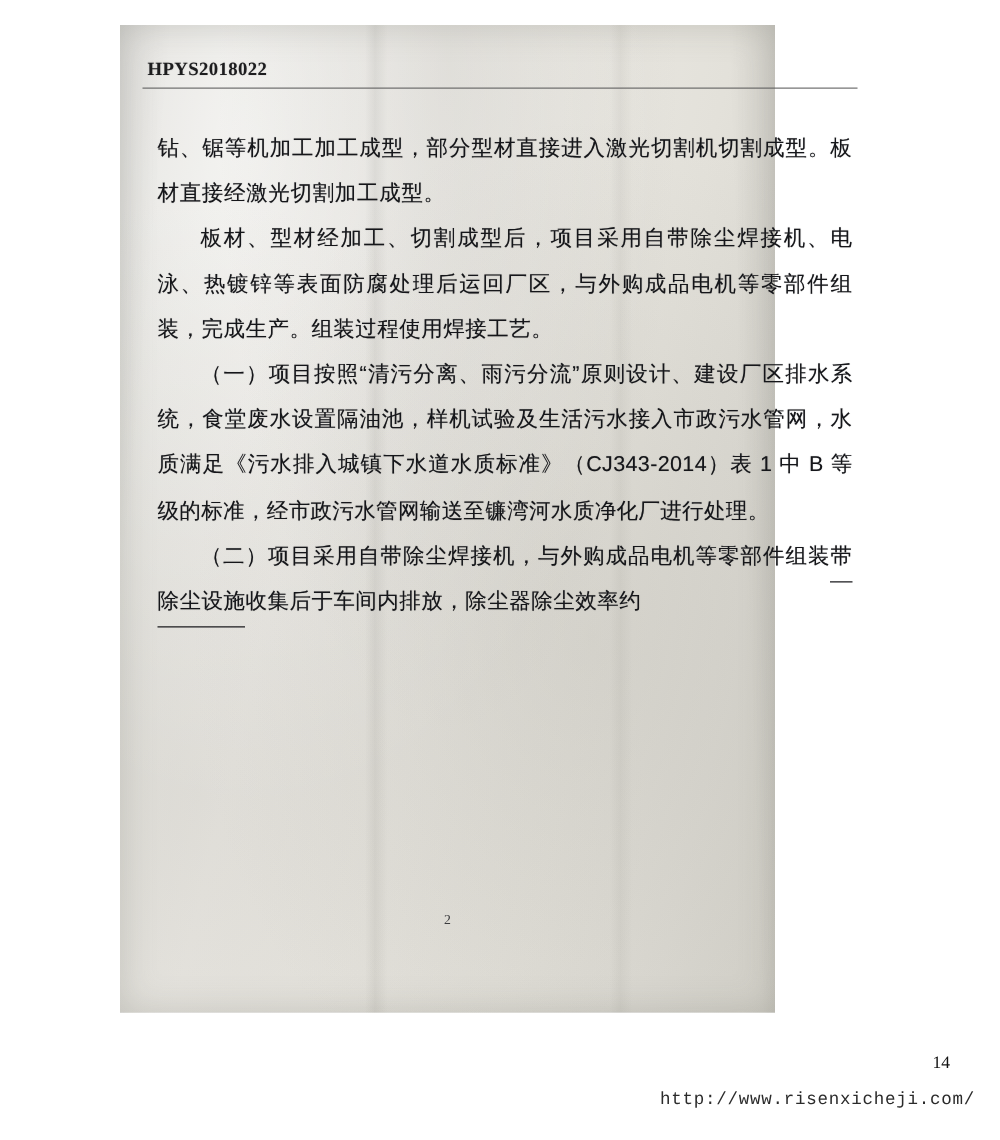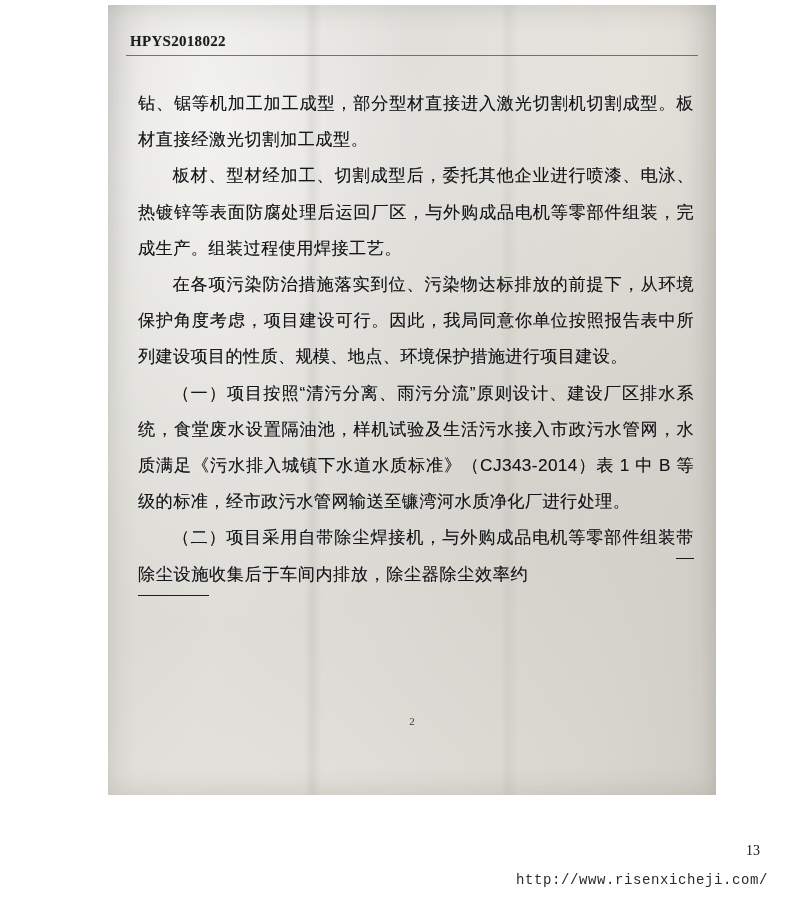--- a/index.html
+++ b/index.html
@@ -12,28 +12,27 @@
     height: 912px;
     position: relative;
     font-family: "Liberation Serif", serif;
     overflow: hidden;
   }
 
   
   .scan {
     position: absolute;
     left: 96px;
-    top: 5px;
-    width: 608px;
+    top: 20px;
+    width: 524px;
     height: 790px;
     background:
       radial-gradient(ellipse at 20% 12%, rgba(255,255,255,0.55), rgba(255,255,255,0) 55%),
       linear-gradient(103deg, #d8d7d2 0%, #e4e3de 14%, #eceae5 32%, #e9e7e1 52%, #e3e1da 70%, #dbd9d2 86%, #d2d0c8 100%);
     box-shadow: inset 0 0 28px rgba(120,118,110,0.30);
-    margin-left: 12px;
   }
   
   .scan .mottle {
     position: absolute;
     inset: 0;
     background:
       linear-gradient(95deg, rgba(0,0,0,0.05) 0px, rgba(0,0,0,0) 42px),
       linear-gradient(268deg, rgba(0,0,0,0.07) 0px, rgba(0,0,0,0) 38px),
       radial-gradient(ellipse at 72% 62%, rgba(160,158,150,0.22), rgba(255,255,255,0) 60%),
       radial-gradient(ellipse at 12% 78%, rgba(170,168,160,0.20), rgba(255,255,255,0) 55%),
@@ -119,44 +118,43 @@
   .outer-page-no {
     position: absolute;
     right: 40px;
     top: 843px;
     font-family: "Liberation Serif", serif;
     font-size: 14px;
     color: #111;
   }
   .watermark-url {
     position: absolute;
-    right: 32px;
+    right: 20px;
     top: 872px;
     font-family: "Liberation Mono", monospace;
     font-size: 14px;
     letter-spacing: 0.6px;
     color: #2b2b2b;
   }
 </style>
 </head>
 <body>
 
 <div class="scan">
   <div class="mottle"></div>
   <div class="crease c1"></div>
   <div class="crease c2"></div>
 
   <div class="doc-code">HPYS2018022</div>
   <div class="header-rule"></div>
 
   <div class="body-text">
     <p>钻、锯等机加工加工成型，部分型材直接进入激光切割机切割成型。板材直接经激光切割加工成型。</p>
-    <p class="indent">板材、型材经加工、切割成型后，委托其他企业进行喷漆、电泳、热镀锌等表面防腐处理后运回厂区，与外购成品电机等零部件组装，完成生产。组装过程使用焊接工艺。</p>
-    <p class="indent">在各项污染防治措施落实到位、污染物达标排放的前提下，从环境保护角度考虑，项目建设可行。因此，我局同意你单位按照报告表中所列建设项目的性质、规模、地点、环境保护措施进行项目建设。</p>
+    <p class="indent">板材、型材经加工、切割成型后，项目采用自带除尘焊接机、电泳、热镀锌等表面防腐处理后运回厂区，与外购成品电机等零部件组装，完成生产。组装过程使用焊接工艺。</p>
     <p class="indent">（一）项目按照“清污分离、雨污分流”原则设计、建设厂区排水系统，食堂废水设置隔油池，样机试验及生活污水接入市政污水管网，水质满足《污水排入城镇下水道水质标准》（CJ343-2014）表 1 中 B 等级的标准，经市政污水管网输送至镰湾河水质净化厂进行处理。</p>
     <p class="indent"><span>（二）项目采用自带除尘焊接机，与外购成品电机等零部件组装</span><span class="underline-seg">带除尘设施</span><span>收集后于车间内排放，除尘器除尘效率约</span></p>
   </div>
 
   <div class="scan-page-no">2</div>
 </div>
 
-<div class="outer-page-no">13</div>
+<div class="outer-page-no">14</div>
 <div class="watermark-url">http://www.risenxicheji.com/</div>
 
 </body></html>

